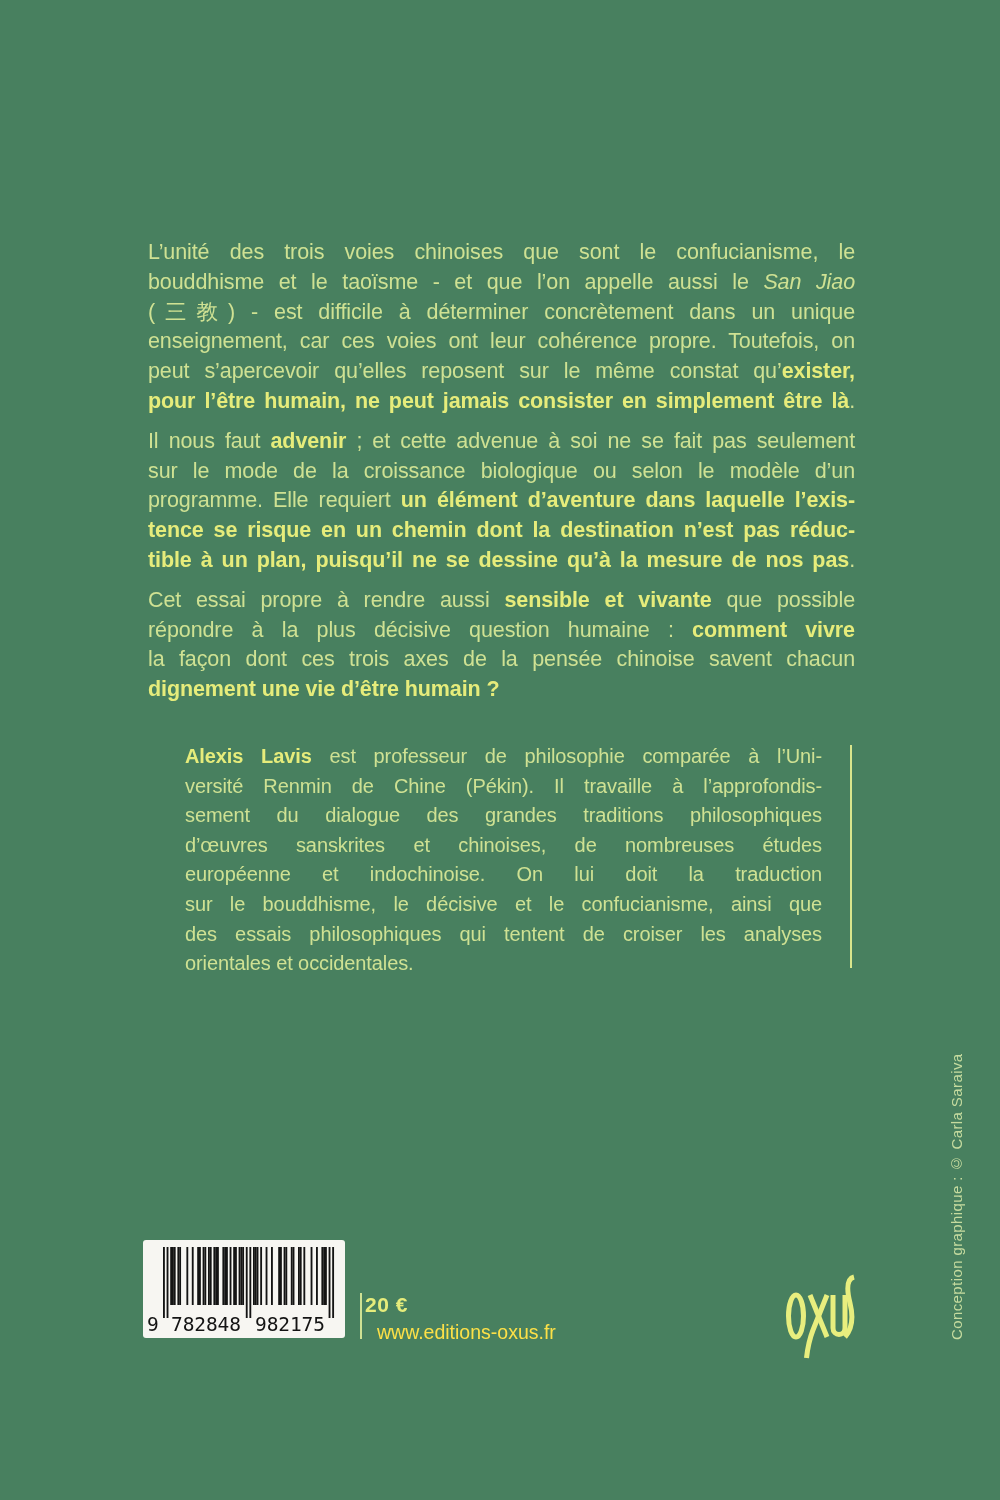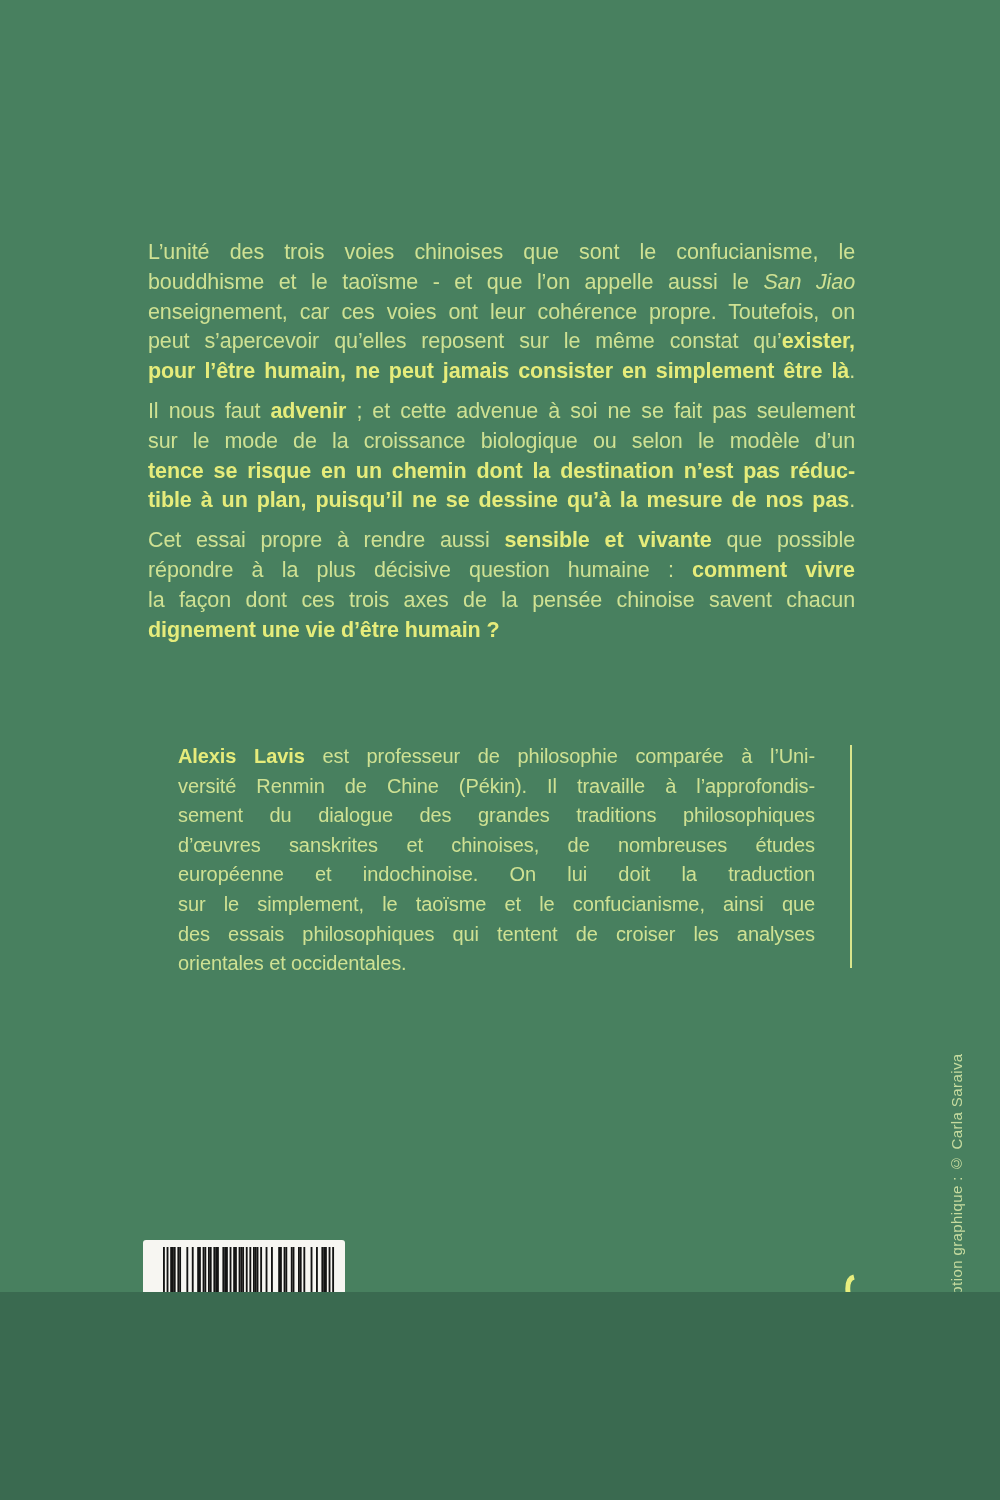--- a/index.html
+++ b/index.html
@@ -1,23 +1,23 @@
 <!DOCTYPE html>
 <html><head>
 <meta charset="utf-8">
 <style>
   html,body{margin:0;padding:0;background:#3a6a50;}
   .page{
-    position:relative; width:1000px; height:1292px; overflow:hidden;
+    position:relative; width:1000px; height:1500px; overflow:hidden;
     background:#48805f;
     font-family:"Liberation Sans","DejaVu Sans",sans-serif;
   }
   
   .synopsis{position:absolute; left:148px; top:238px; width:707px;}
-  .bio{position:absolute; left:178px; top:742px; width:637px;}
+  .bio{position:absolute; left:185px; top:742px; width:637px;}
   .para{margin:0 0 10px 0;}
   .tline{
     font-size:21.5px; line-height:29.8px; white-space:nowrap;
     text-align:justify; text-align-last:justify;
     letter-spacing:-0.1px; color:#cfe193;
   }
   .bio .tline{font-size:20px; line-height:29.6px;}
   .tline.njust{text-align-last:left;}
   .s-r{font-weight:400; color:#cfe193;}
   .s-b{font-weight:700; color:#e6ec7b;}
@@ -45,46 +45,48 @@
 </style>
 </head>
 <body>
 
 <div class="page">
 
   <div class="synopsis">
       <div class="para">
         <div class="tline"><span class="s-r">L’unité des trois voies chinoises que sont le confucianisme, le</span></div>
         <div class="tline"><span class="s-r">bouddhisme et le taoïsme - et que l’on appelle aussi le </span><span class="s-i">San Jiao</span></div>
+        <div class="tline"><span class="s-r">(三教) - est difficile à déterminer concrètement dans un unique</span></div>
         <div class="tline"><span class="s-r">enseignement, car ces voies ont leur cohérence propre. Toutefois, on</span></div>
         <div class="tline"><span class="s-r">peut s’apercevoir qu’elles reposent sur le même constat qu’</span><span class="s-b">exister,</span></div>
         <div class="tline"><span class="s-b">pour l’être humain, ne peut jamais consister en simplement être là</span><span class="s-r">.</span></div>
       </div>
       <div class="para">
         <div class="tline"><span class="s-r">Il nous faut </span><span class="s-b">advenir</span><span class="s-r"> ; et cette advenue à soi ne se fait pas seulement</span></div>
         <div class="tline"><span class="s-r">sur le mode de la croissance biologique ou selon le modèle d’un</span></div>
+        <div class="tline"><span class="s-r">programme. Elle requiert </span><span class="s-b">un élément d’aventure dans laquelle l’exis-</span></div>
         <div class="tline"><span class="s-b">tence se risque en un chemin dont la destination n’est pas réduc-</span></div>
         <div class="tline"><span class="s-b">tible à un plan, puisqu’il ne se dessine qu’à la mesure de nos pas</span><span class="s-r">.</span></div>
       </div>
       <div class="para">
         <div class="tline"><span class="s-r">Cet essai propre à rendre aussi </span><span class="s-b">sensible et vivante</span><span class="s-r"> que possible</span></div>
         <div class="tline"><span class="s-r">répondre à la plus décisive question humaine : </span><span class="s-b">comment vivre</span></div>
         <div class="tline"><span class="s-r">la façon dont ces trois axes de la pensée chinoise savent chacun</span></div>
         <div class="tline njust"><span class="s-b">dignement une vie d’être humain ?</span></div>
       </div>
     </div>
 
   <div class="bio">
       <div class="para">
         <div class="tline"><span class="s-b">Alexis Lavis</span><span class="s-r"> est professeur de philosophie comparée à l’Uni-</span></div>
         <div class="tline"><span class="s-r">versité Renmin de Chine (Pékin). Il travaille à l’approfondis-</span></div>
         <div class="tline"><span class="s-r">sement du dialogue des grandes traditions philosophiques</span></div>
         <div class="tline"><span class="s-r">d’œuvres sanskrites et chinoises, de nombreuses études</span></div>
         <div class="tline"><span class="s-r">européenne et indochinoise. On lui doit la traduction</span></div>
-        <div class="tline"><span class="s-r">sur le simplement, le taoïsme et le confucianisme, ainsi que</span></div>
+        <div class="tline"><span class="s-r">sur le bouddhisme, le décisive et le confucianisme, ainsi que</span></div>
         <div class="tline"><span class="s-r">des essais philosophiques qui tentent de croiser les analyses</span></div>
         <div class="tline njust"><span class="s-r">orientales et occidentales.</span></div>
       </div>
     </div>
   <div class="bio-rule"></div>
 
   <div class="barcode-box">
     <svg id="barcode-svg" viewBox="0 0 202 98">
         <g fill="#141414">
           <rect x="20.00" y="7" width="1.85" height="71"></rect>

